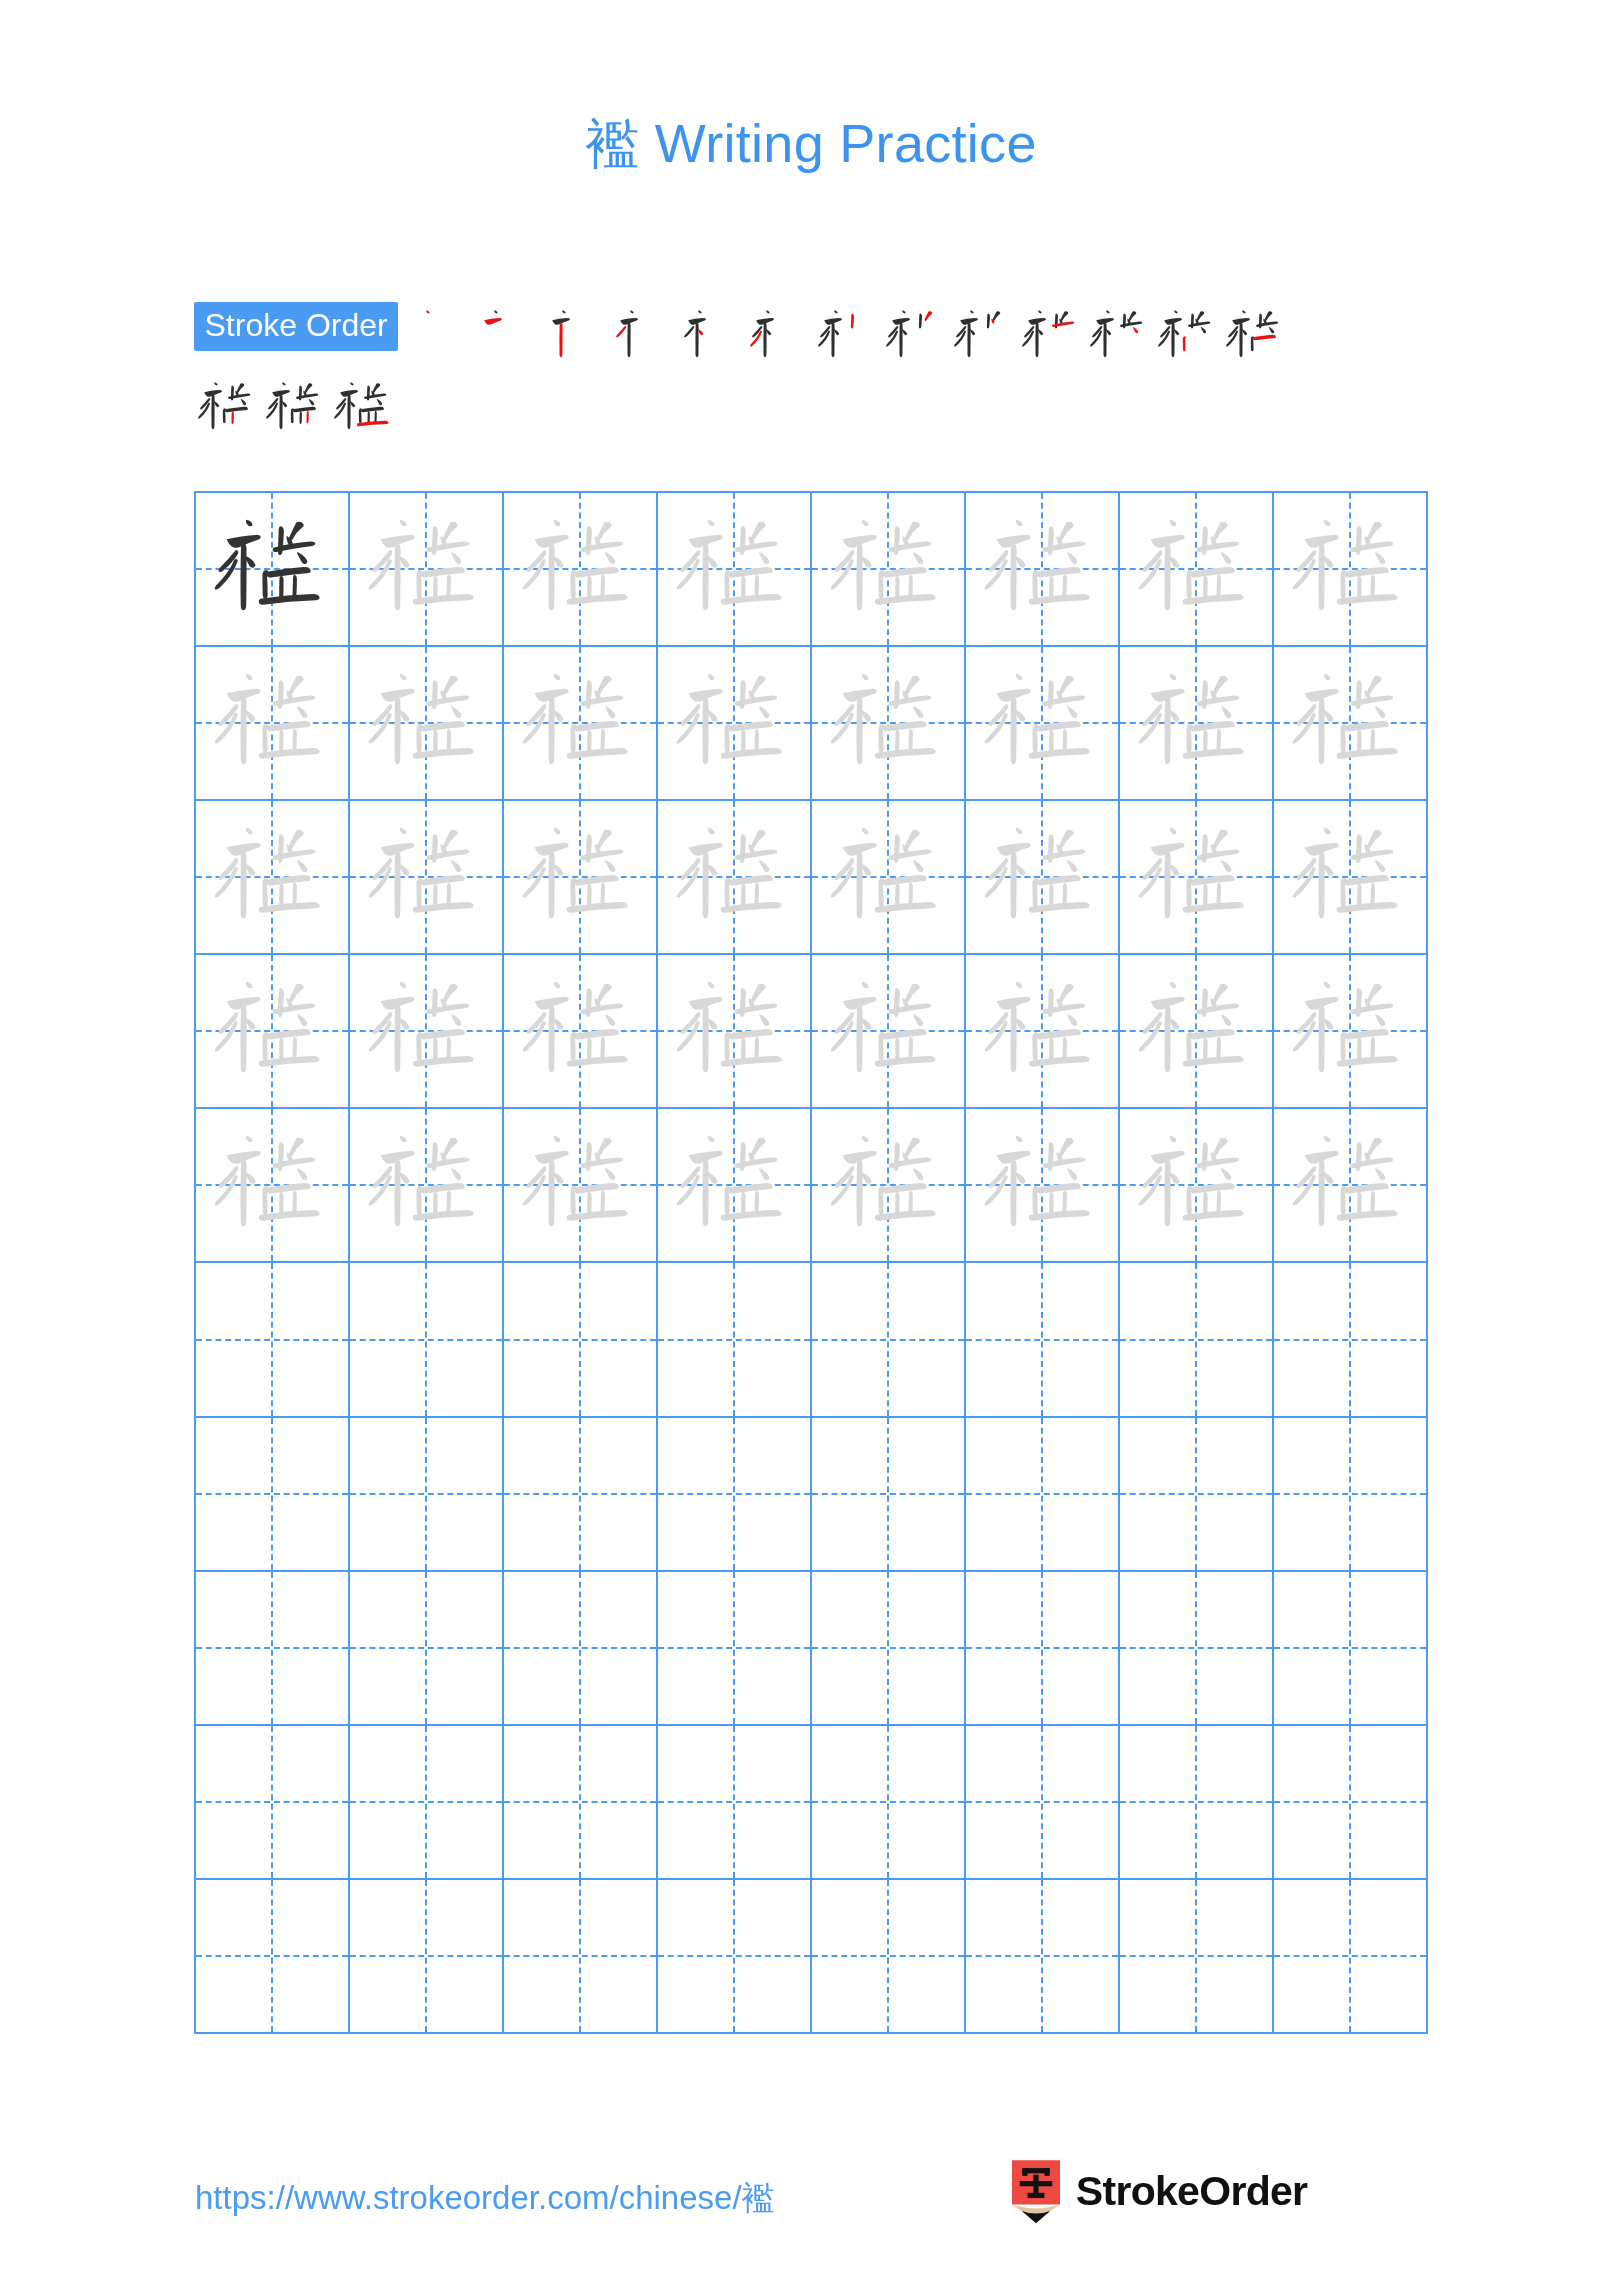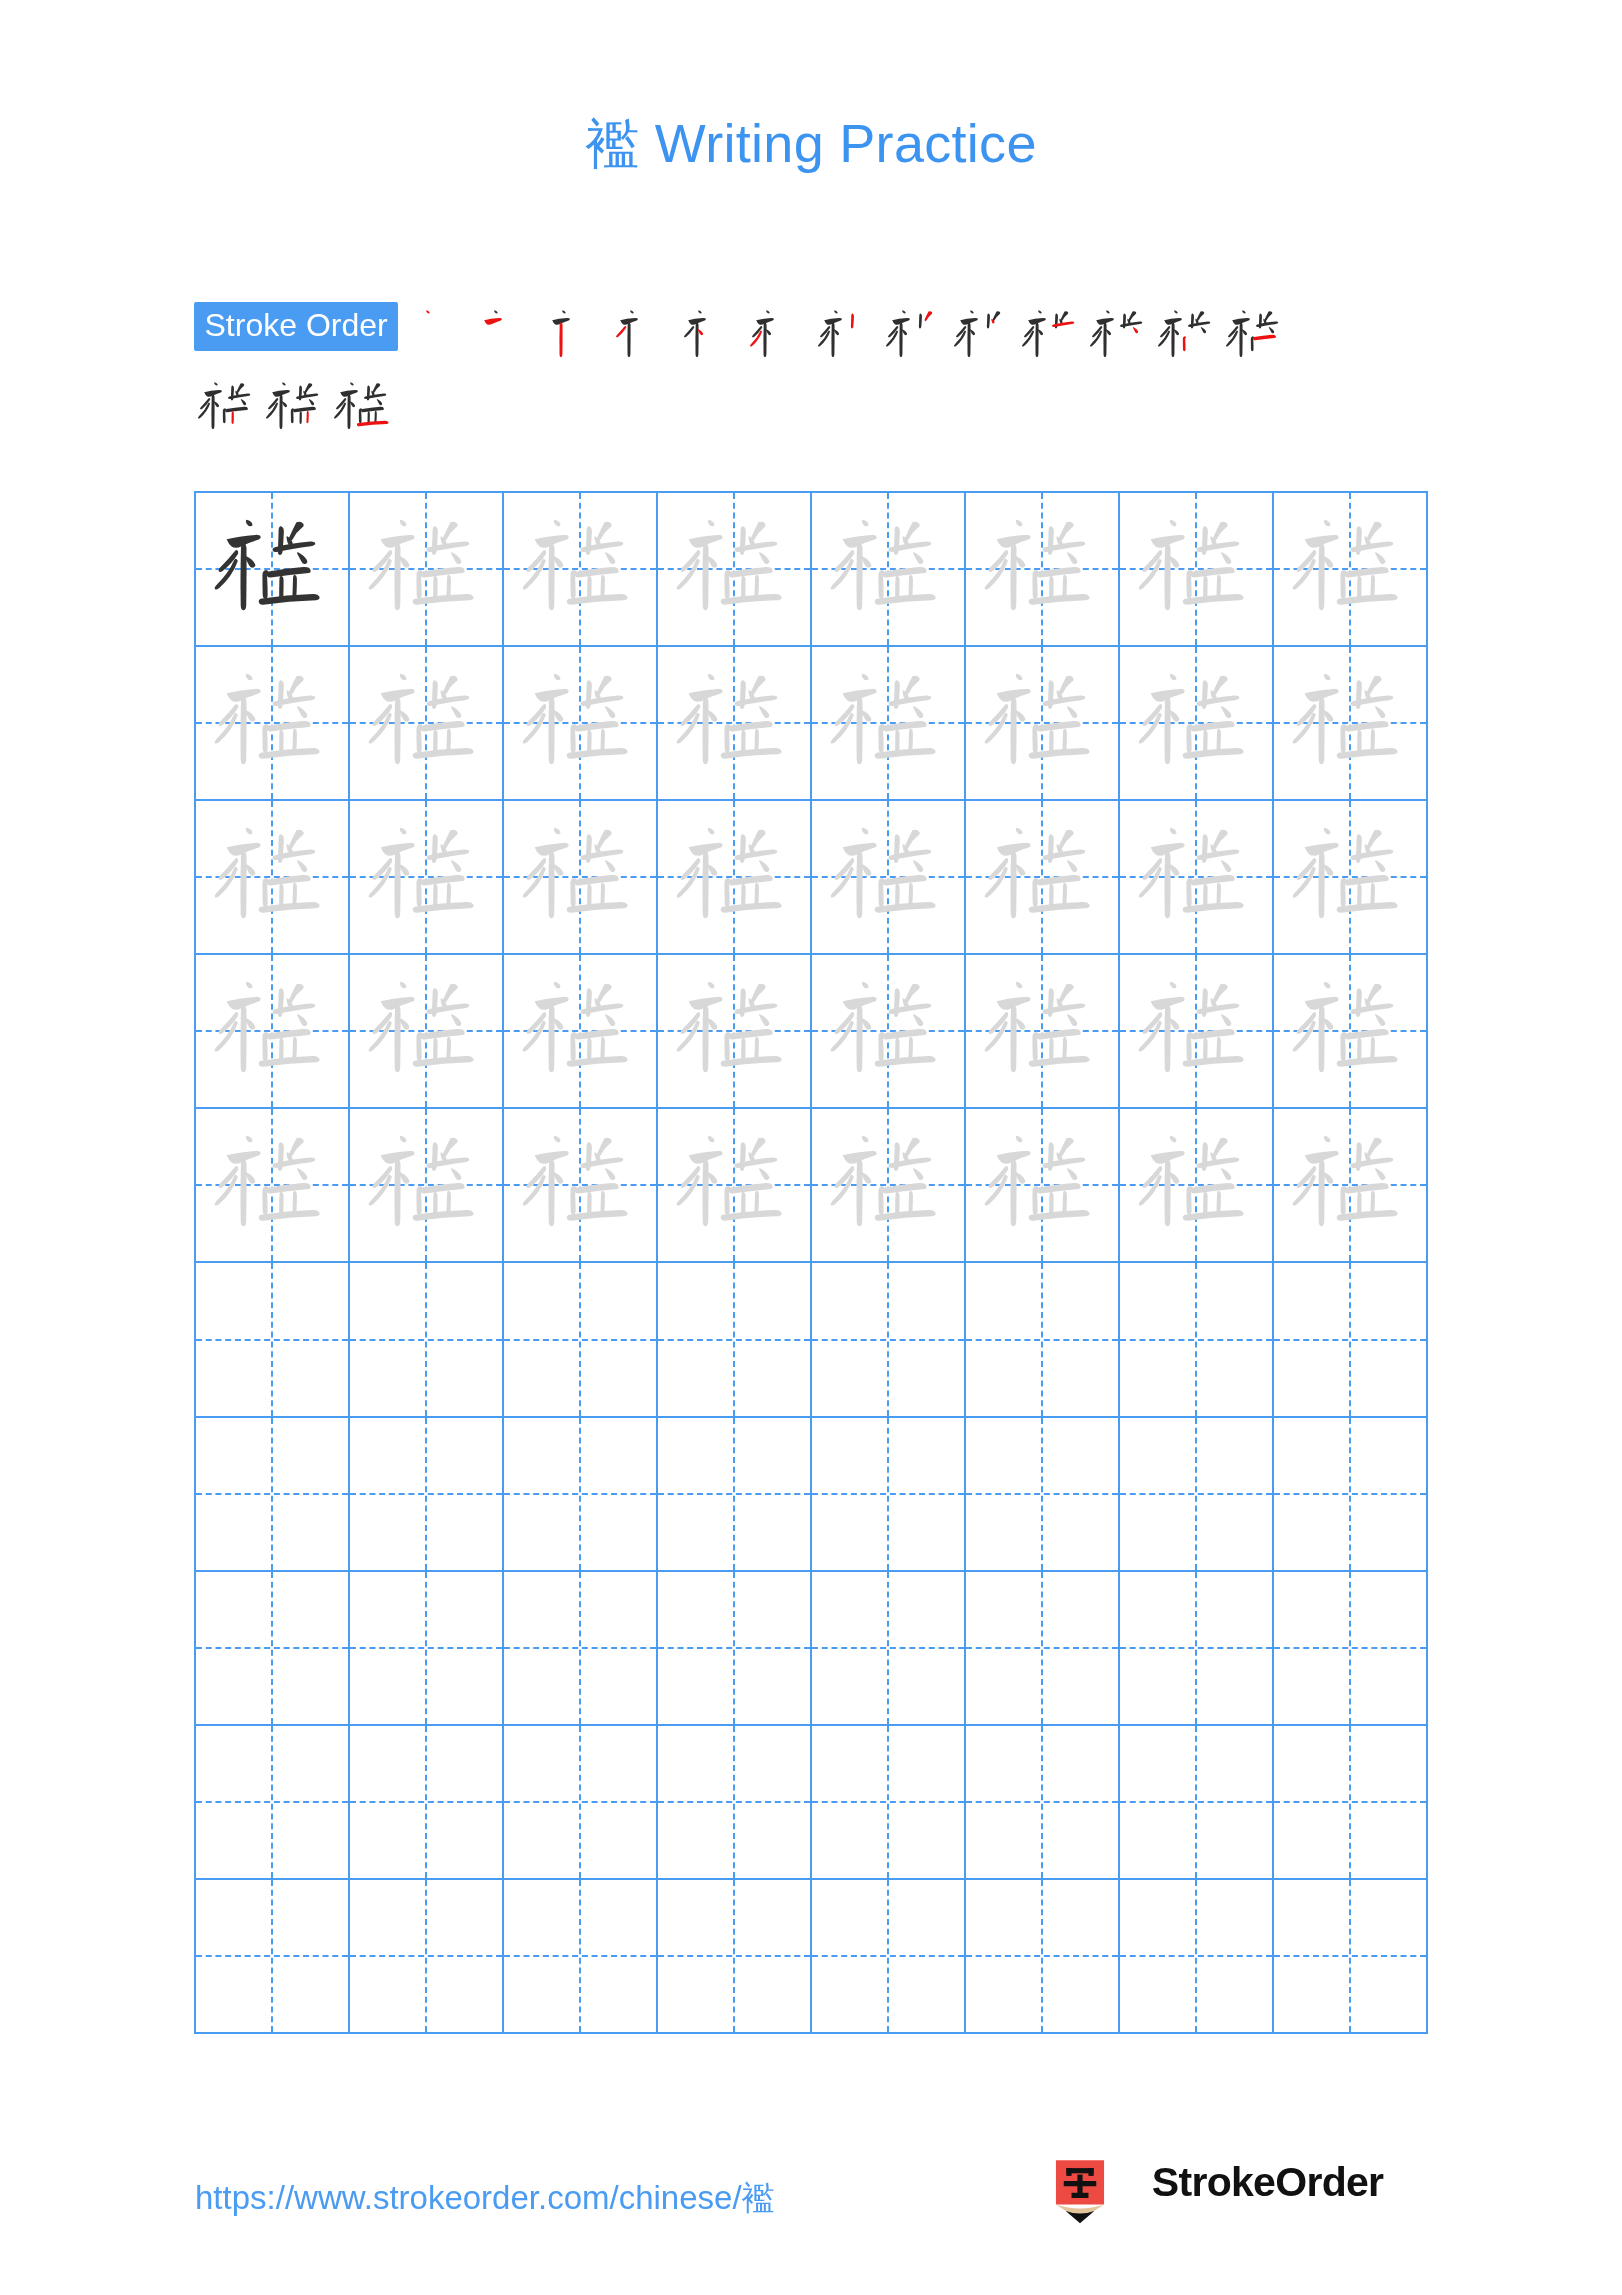--- a/index.html
+++ b/index.html
@@ -147,25 +147,25 @@
   #footer-url {
     position: absolute;
     left: 195px;
     top: 2176px;
     font-size: 33px;
     color: #4a9bf2;
     white-space: nowrap;
   }
   #footer-brand {
     position: absolute;
-    left: 1052px;
+    left: 1008px;
     top: 2159px;
     display: flex;
+    align-items: center;
     height: 65px;
-    gap: 32px;
   }
   #brand-logo {
     width: 56px;
     height: 65px;
     margin-right: 11.8px;
     flex: none;
   }
   #brand-name {
     font-size: 41px;
     font-weight: bold;

